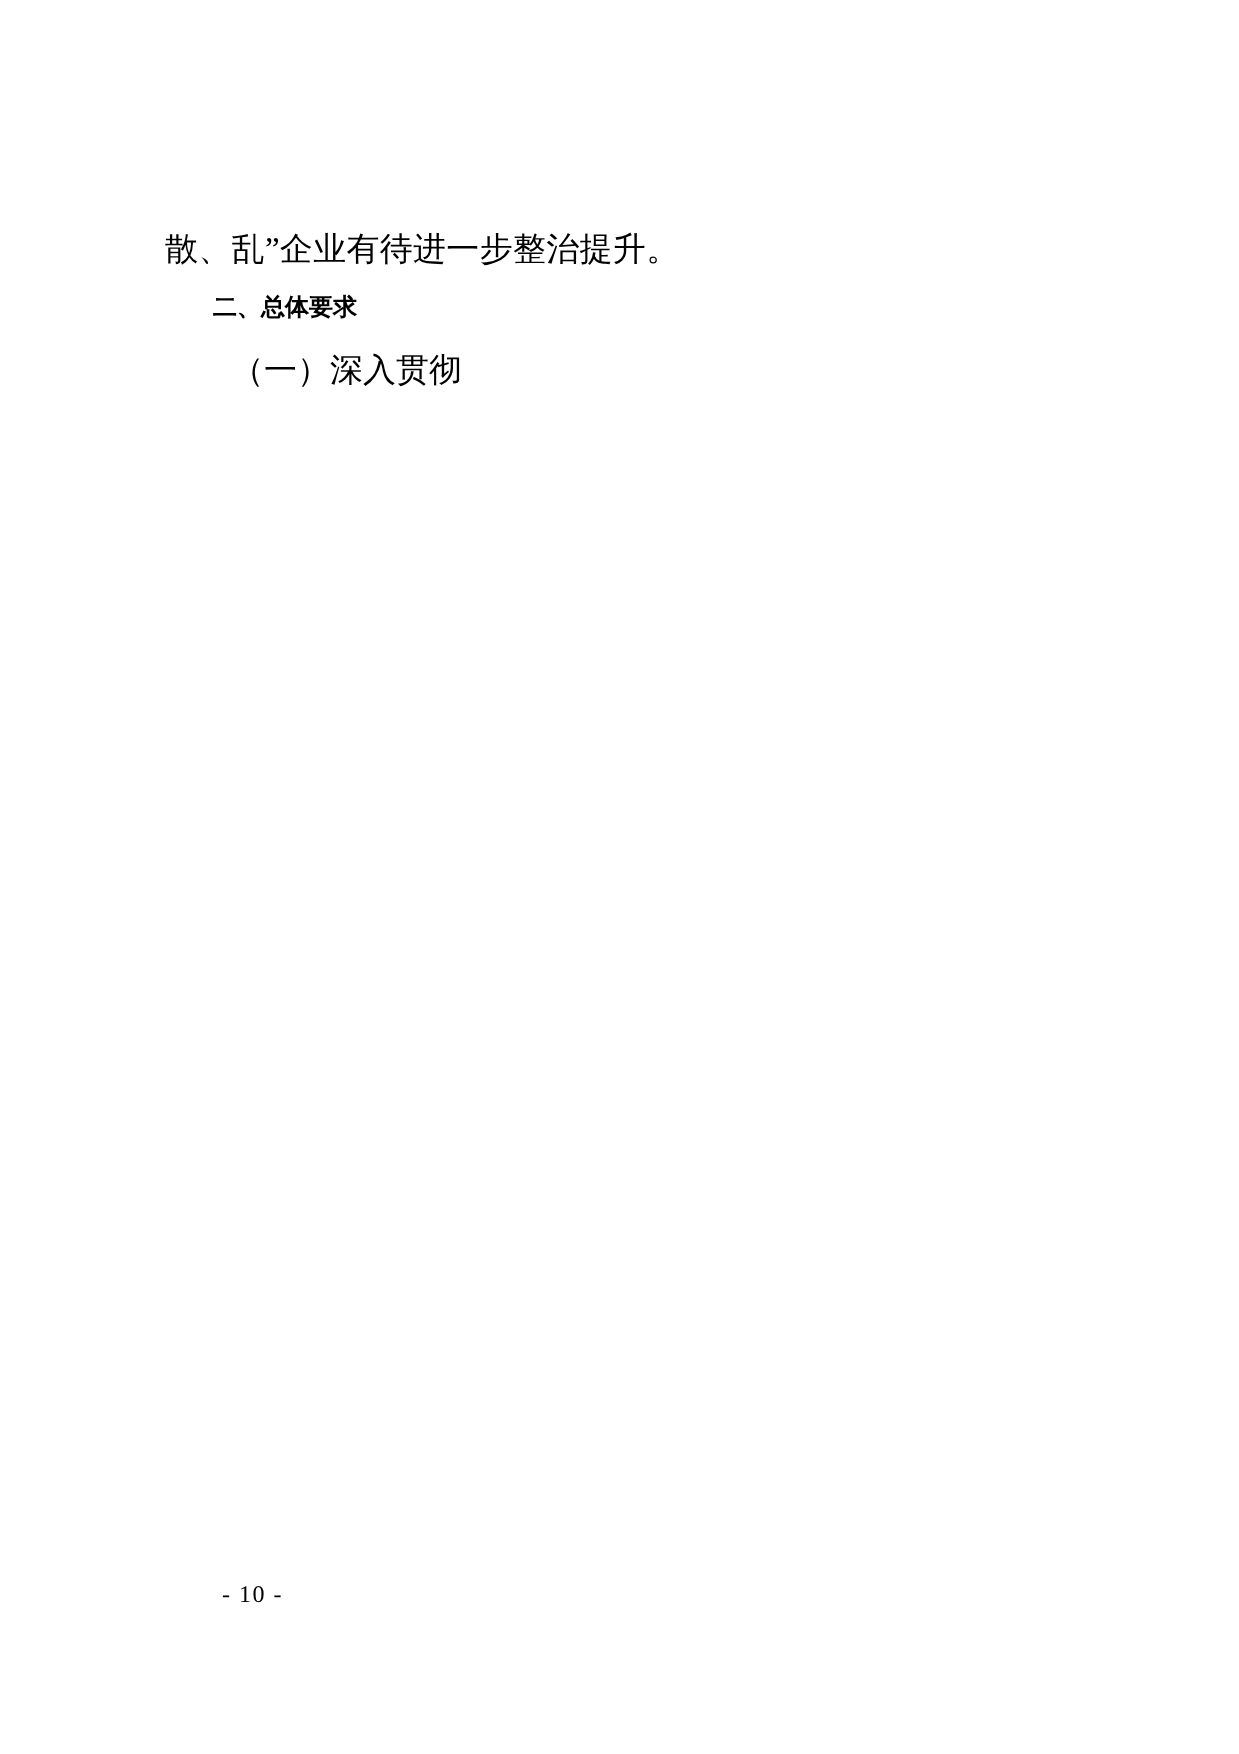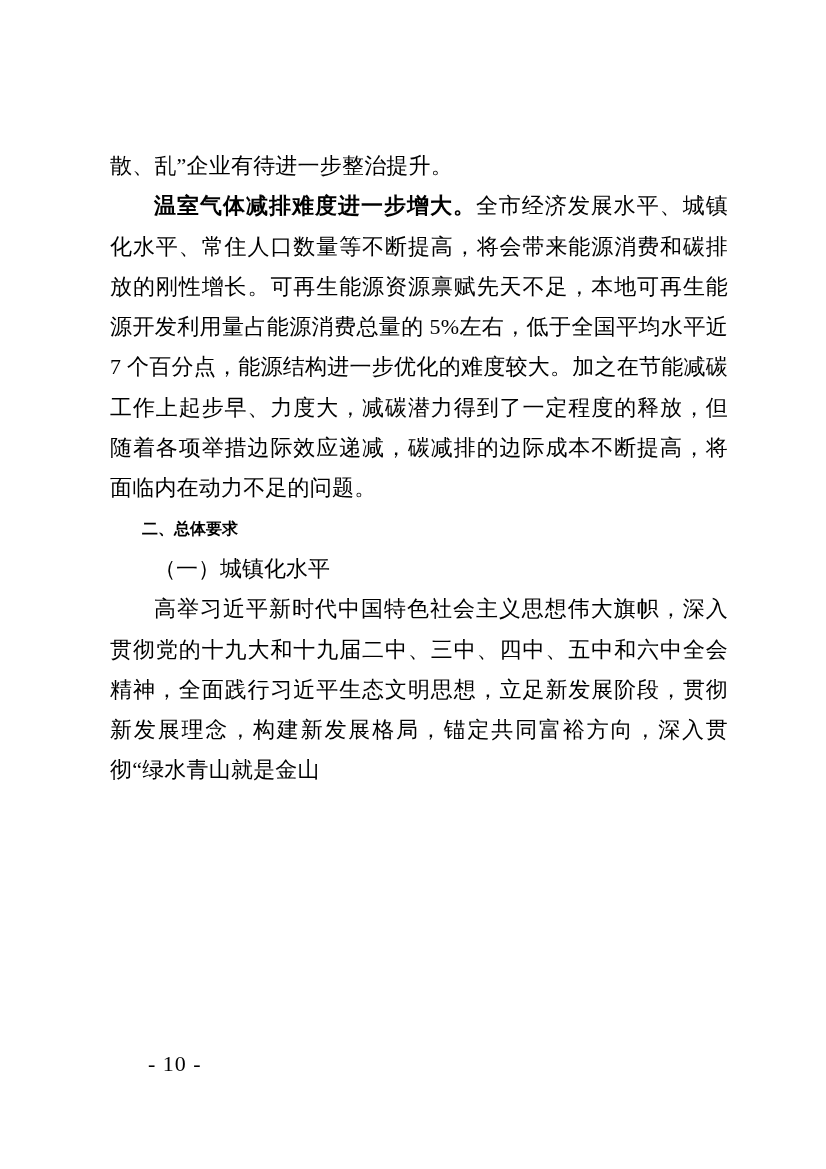--- a/index.html
+++ b/index.html
@@ -51,39 +51,37 @@
     margin: 0;
     font-size: 22px;
     line-height: 40.3px;
     text-indent: 2em;
     font-weight: normal;
   }
   .footer {
     position: absolute;
     left: 148px;
     top: 1052px;
-    font-size: 22px;
+    font-size: 16px;
     line-height: 24px;
     letter-spacing: 1px;
     color: #000000;
   }
 </style>
 </head>
 <body>
 
 <div class="page">
   <div class="content">
 
     <p class="para no-indent">散、乱”企业有待进一步整治提升。</p>
 
-    <p class="para"><span class="lead">温室气体减排难度进一步增大。</span><span>全市经济发展水平、城镇化水平、常住人口数量等不断提高，将会带来能源消费和碳排放的刚性增长。可再生能源资源禀赋先天不足，本地可再生能源开发利用量占能源消费总量的 5%左右，低于全国平均水平近 7 个百分点，能源结构进一步优化的难度较大。加之在节能减碳工作上起步早、力度大，减碳潜力得到了一定程度的释放，但随着各项举措边际效应递减，碳减排的边际成本不断提高，将面临内在动力不足的问题。</span></p>
 
 
     <h2 class="heading-1">二、总体要求</h2>
 
-    <h3 class="heading-2">（一）城镇化水平</h3>
+    <h3 class="heading-2">（一）深入贯彻</h3>
 
-    <p class="para">高举习近平新时代中国特色社会主义思想伟大旗帜，深入贯彻党的十九大和十九届二中、三中、四中、五中和六中全会精神，全面践行习近平生态文明思想，立足新发展阶段，贯彻新发展理念，构建新发展格局，锚定共同富裕方向，深入贯彻“绿水青山就是金山</p>
 
   </div>
 
   <div class="footer">- 10 -</div>
 </div>
 
 </body></html>

